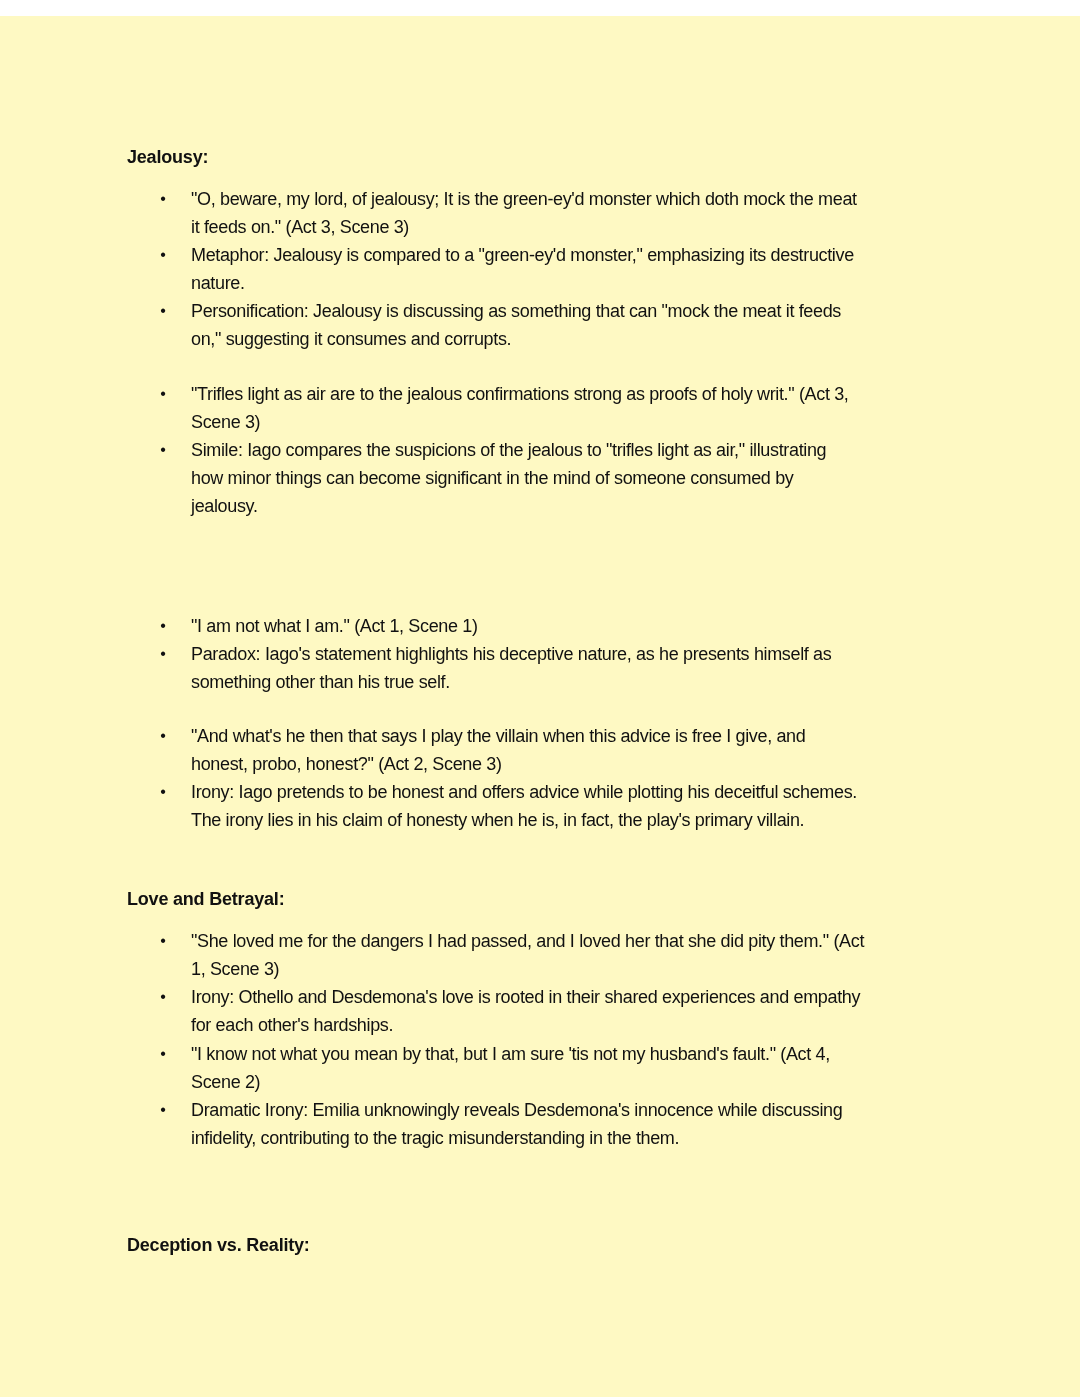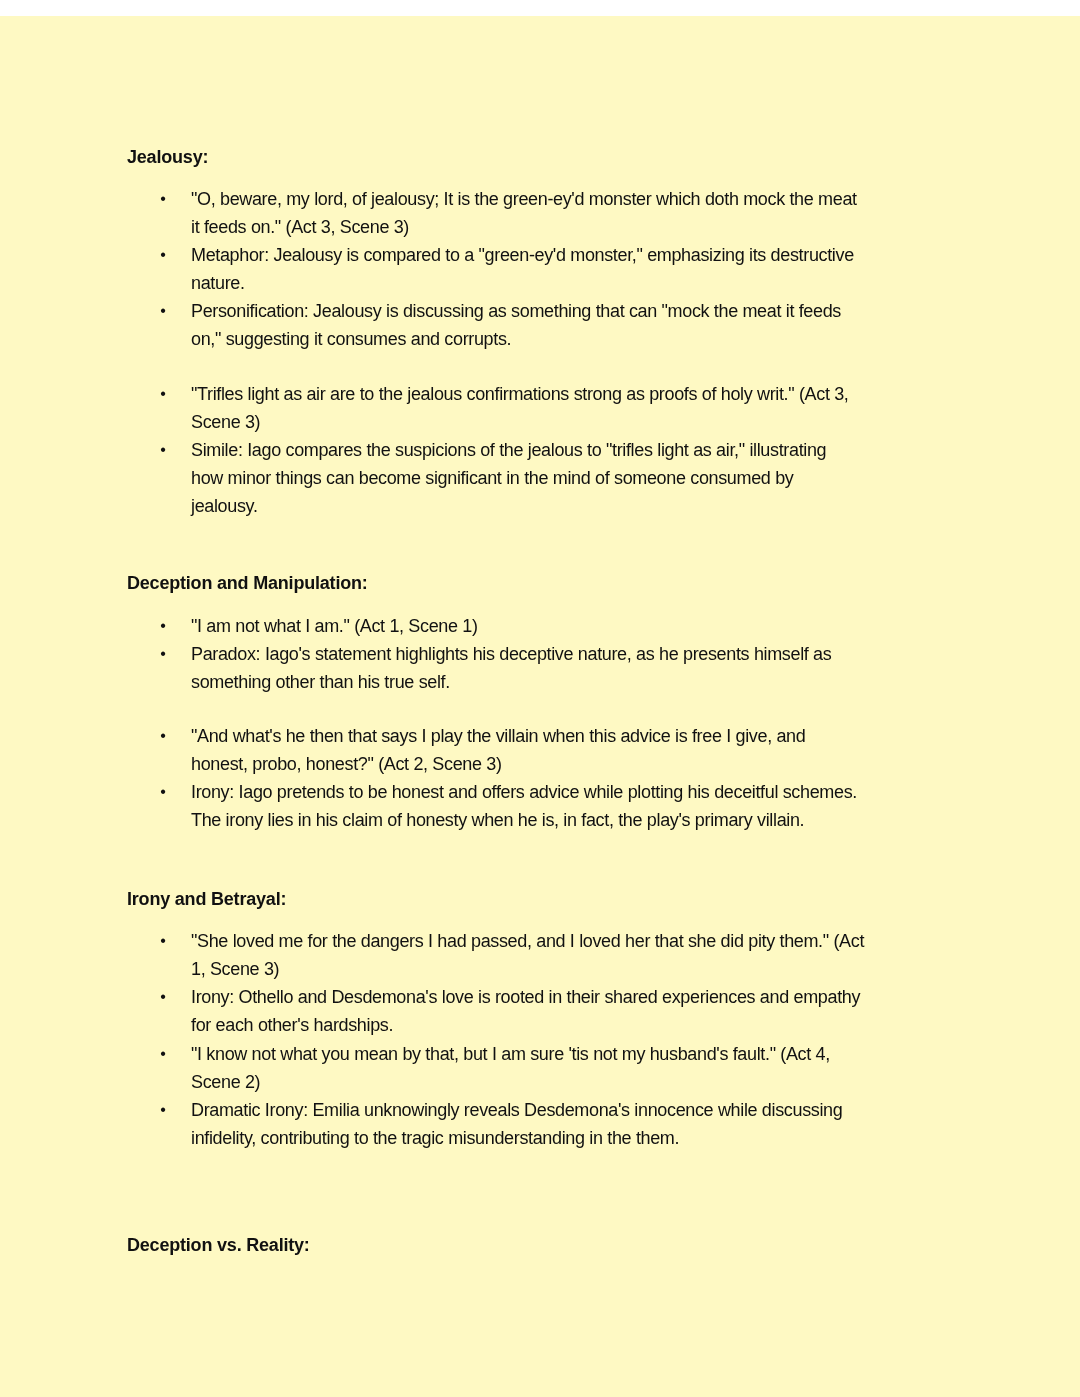--- a/index.html
+++ b/index.html
@@ -85,21 +85,20 @@
     <span class="item-text">"Trifles light as air are to the jealous confirmations strong as proofs of holy writ." (Act 3,
 Scene 3)</span>
   </div>
   <div class="item" style="top:420px;">
     <span class="bullet">•</span>
     <span class="item-text">Simile: Iago compares the suspicions of the jealous to "trifles light as air," illustrating
 how minor things can become significant in the mind of someone consumed by
 jealousy.</span>
   </div>
 
-  <h3 class="heading" style="top:553px;">Deception and Manipulation:</h3>
 
   <div class="item" style="top:596px;">
     <span class="bullet">•</span>
     <span class="item-text">"I am not what I am." (Act 1, Scene 1)</span>
   </div>
   <div class="item" style="top:624px;">
     <span class="bullet">•</span>
     <span class="item-text">Paradox: Iago's statement highlights his deceptive nature, as he presents himself as
 something other than his true self.</span>
   </div>
@@ -107,21 +106,21 @@
     <span class="bullet">•</span>
     <span class="item-text">"And what's he then that says I play the villain when this advice is free I give, and
 honest, probo, honest?" (Act 2, Scene 3)</span>
   </div>
   <div class="item" style="top:762px;">
     <span class="bullet">•</span>
     <span class="item-text">Irony: Iago pretends to be honest and offers advice while plotting his deceitful schemes.
 The irony lies in his claim of honesty when he is, in fact, the play's primary villain.</span>
   </div>
 
-  <h3 class="heading" style="top:869px;">Irony and Betrayal:</h3>
+  <h3 class="heading" style="top:869px;">Love and Betrayal:</h3>
 
   <div class="item" style="top:911px;">
     <span class="bullet">•</span>
     <span class="item-text">"She loved me for the dangers I had passed, and I loved her that she did pity them." (Act
 1, Scene 3)</span>
   </div>
   <div class="item" style="top:967px;">
     <span class="bullet">•</span>
     <span class="item-text">Irony: Othello and Desdemona's love is rooted in their shared experiences and empathy
 for each other's hardships.</span>

